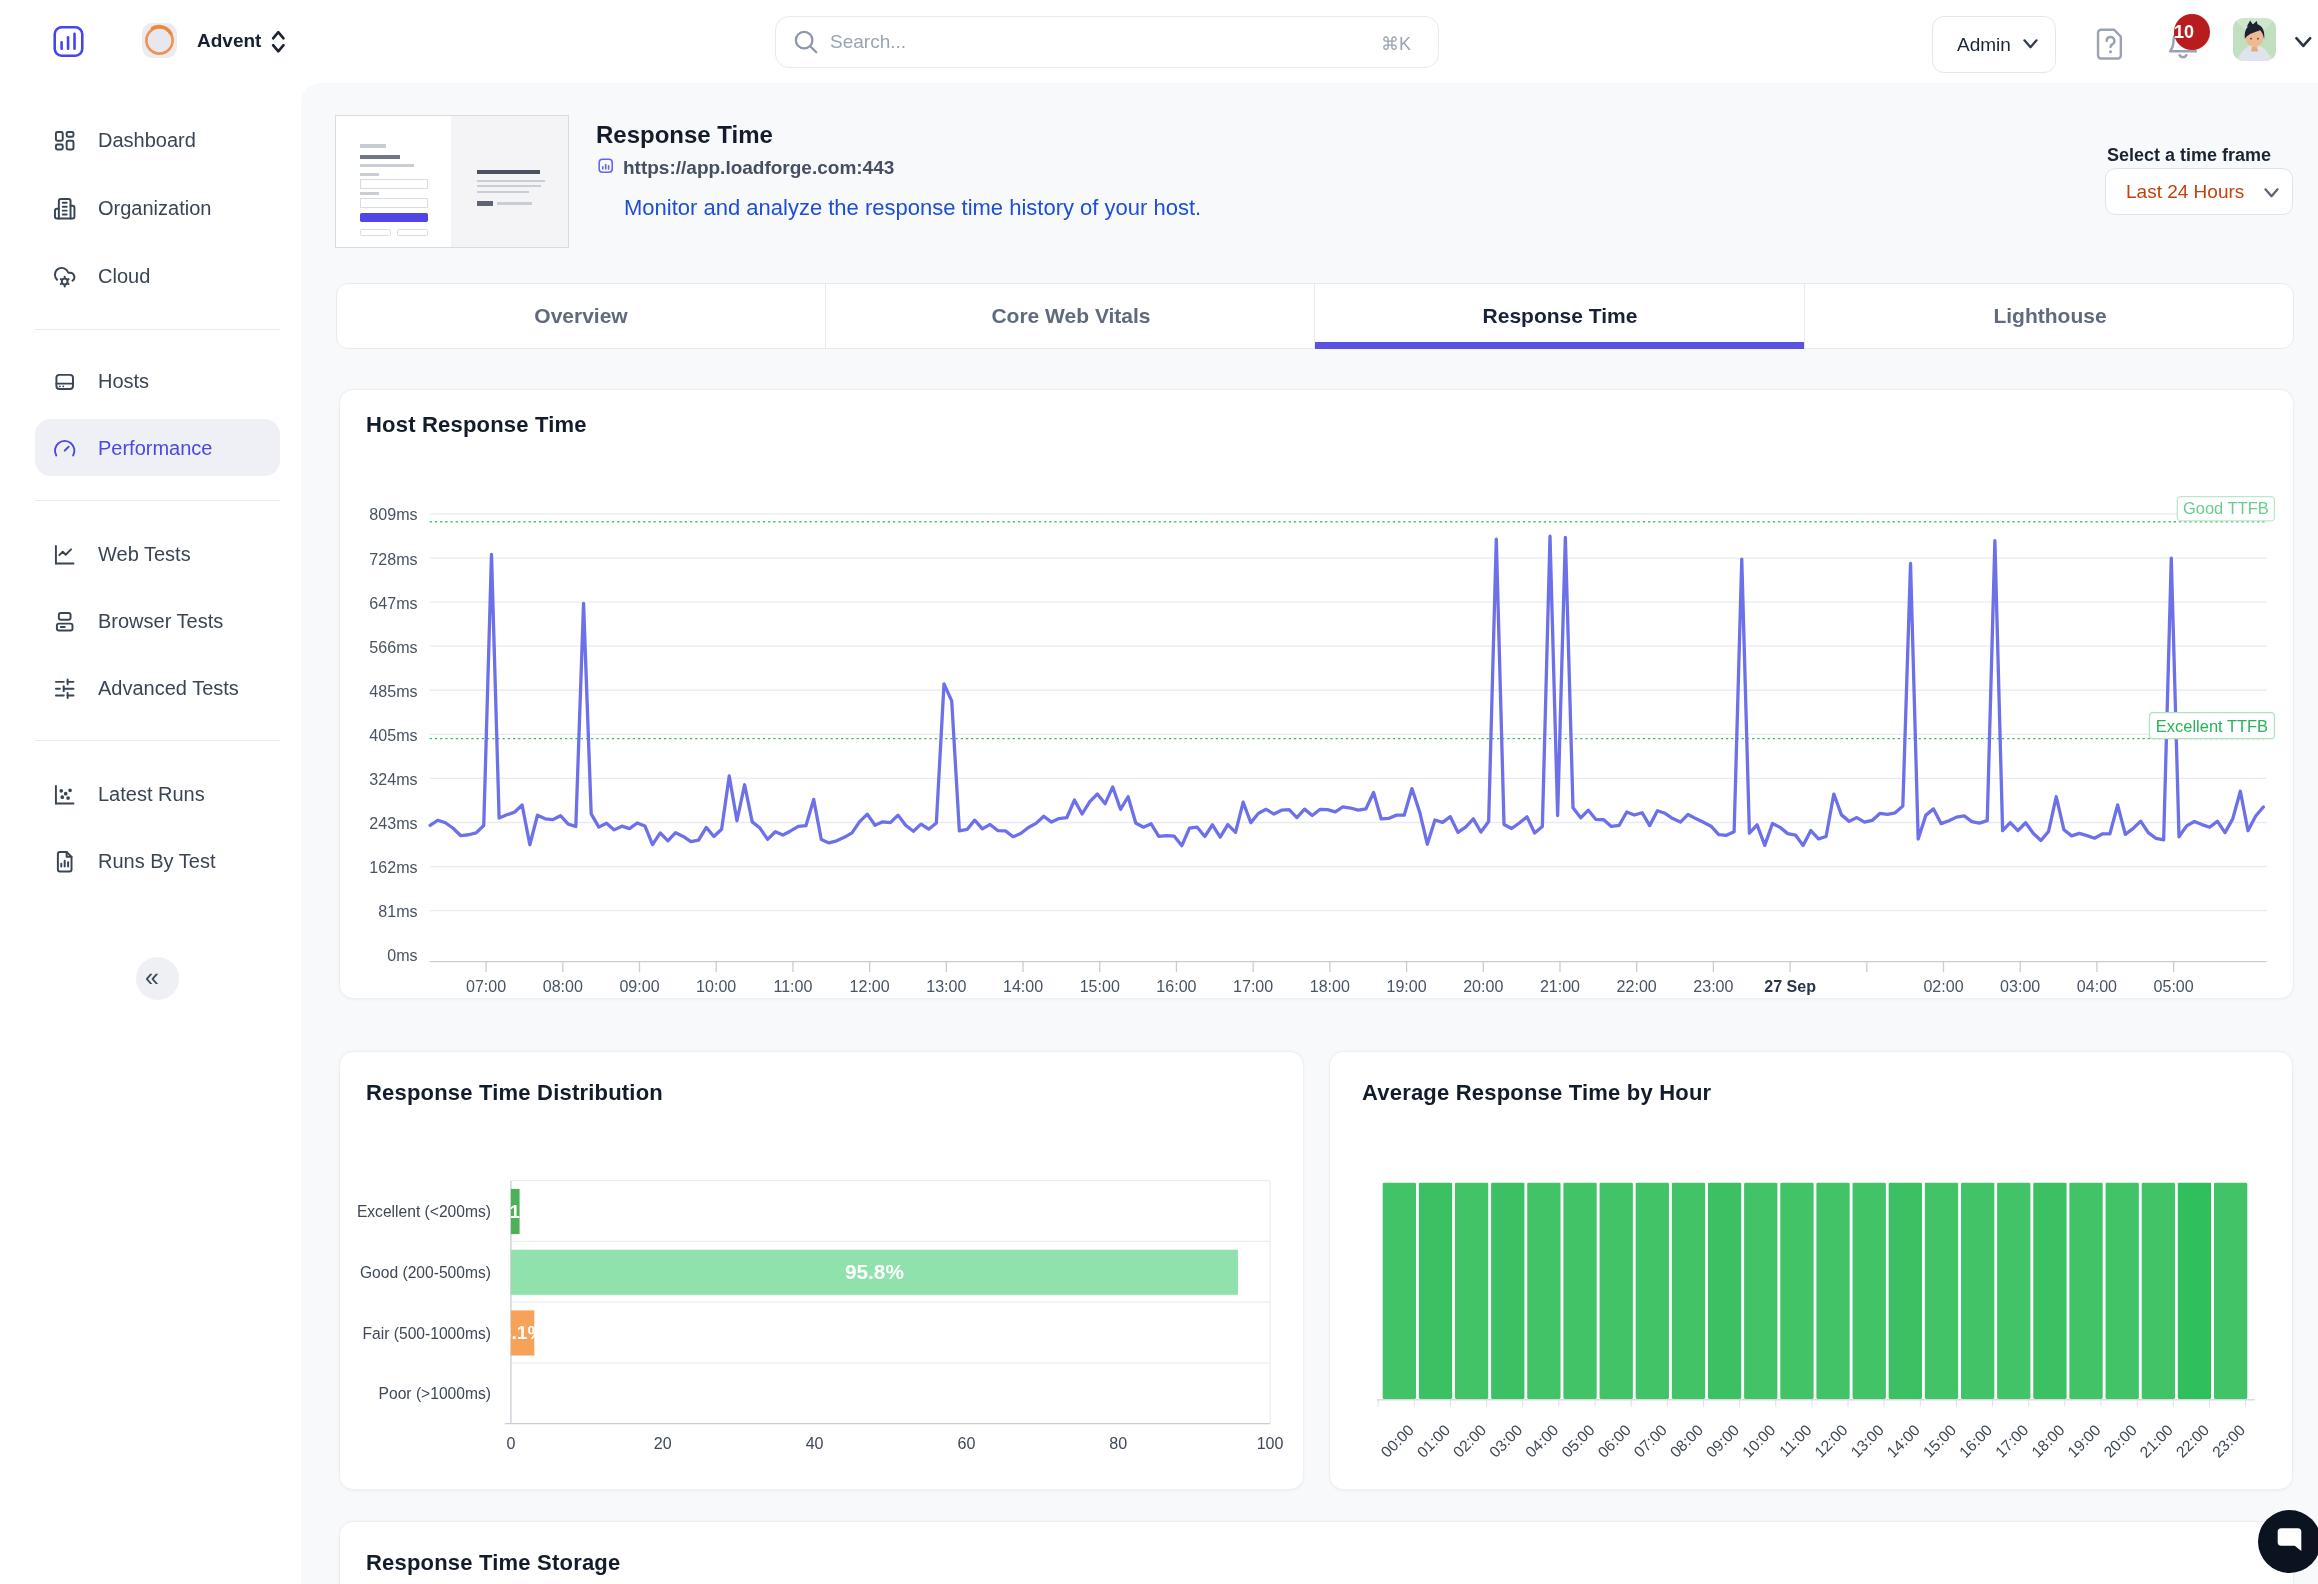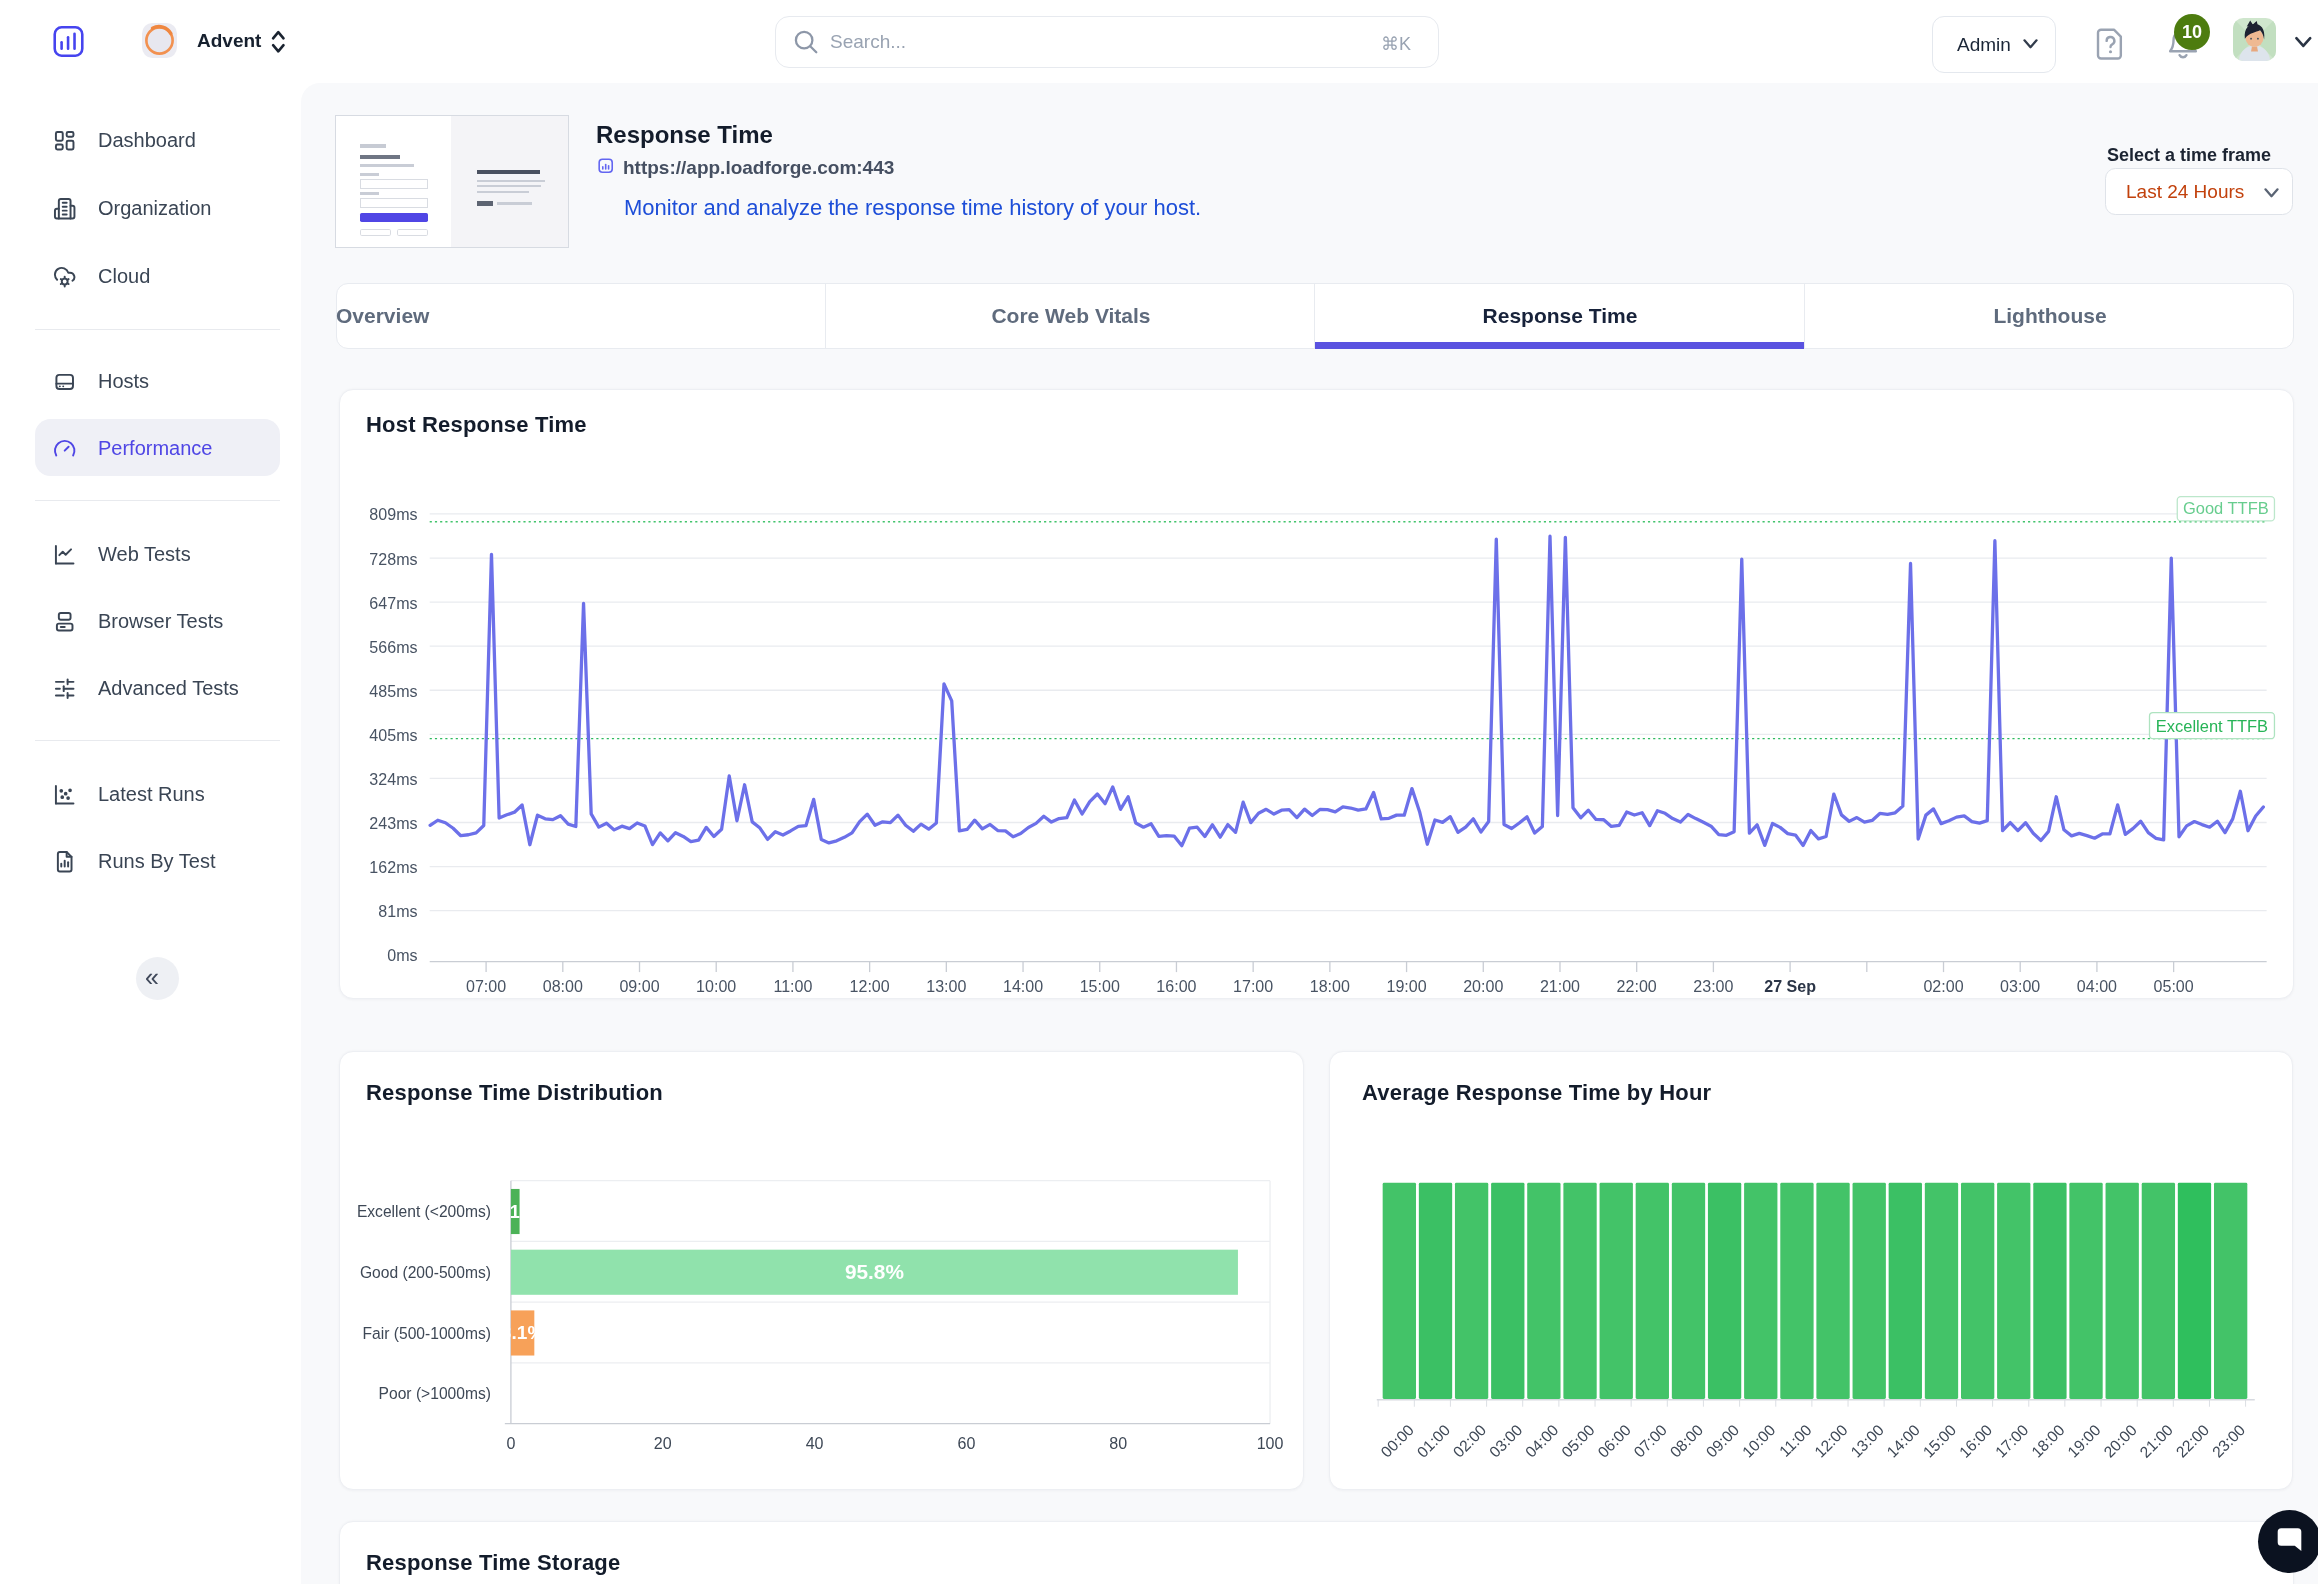--- a/index.html
+++ b/index.html
@@ -50,21 +50,21 @@
   <svg class="abs" style="left:2081px;top:26px" width="31" height="35" viewBox="0 0 36 40">
     <path d="M7 4 h15 l8 8 v22 a3.5 3.5 0 0 1 -3.5 3.5 h-19.5 a3.5 3.5 0 0 1 -3.5 -3.5 v-26.5 a3.5 3.5 0 0 1 3.5 -3.5 z" fill="none" stroke="#9aa3b2" stroke-width="2.8" stroke-linejoin="round"></path>
     <path d="M13.5 17 a4.5 4.5 0 1 1 6.5 4 c-1.4.7 -2 1.5 -2 3" fill="none" stroke="#9aa3b2" stroke-width="2.8" stroke-linecap="round"></path>
     <circle cx="18" cy="29.5" r="1.8" fill="#9aa3b2"></circle>
   </svg>
 
   <svg class="abs" style="left:2151px;top:26px" width="36" height="36" viewBox="0 0 42 42">
     <path d="M21 5 a11 11 0 0 1 11 11 c0 8 2.5 11.5 4 13.5 h-30 c1.5 -2 4 -5.5 4 -13.5 a11 11 0 0 1 11 -11 z" fill="none" stroke="#9aa3b2" stroke-width="2.8" stroke-linejoin="round"></path>
     <path d="M17 34 a4.5 4.5 0 0 0 8 0" fill="none" stroke="#9aa3b2" stroke-width="2.8" stroke-linecap="round"></path>
   </svg>
-  <div class="abs" style="left:2160px;top:14px;width:36px;height:36px;border-radius:18px;background:#4d7c0f;color:#fff;font-size:18px;font-weight:700;text-align:center;line-height:36px">10</div>
+  <div class="abs" style="left:2160px;top:14px;width:36px;height:36px;border-radius:18px;background:#b91c1c;color:#fff;font-size:18px;font-weight:700;line-height:36px">10</div>
 
   <svg class="abs" style="left:2219px;top:18px" width="43" height="43" viewBox="0 0 50 50">
     <defs>
         <clipPath id="avc">
           <rect x="0" y="0" width="50" height="50" rx="12"></rect>
         </clipPath>
       </defs>
     <g clip-path="url(#avc)">
       <rect width="50" height="50" fill="#cfe6cd"></rect>
       <path d="M0 0 L25 25 L0 50 Z" fill="#c2dfc0"></path>
@@ -217,21 +217,21 @@
   <div class="abs" style="left:2091px;top:168px;width:188px;height:47px;border:1.7px solid #dfe3e9;border-radius:10.4px;background:#fff"></div>
   <div class="abs" style="left:2112px;top:181px;font-size:19px;font-weight:400;color:#c2410c">Last 24 Hours</div>
   <svg class="abs" style="left:2247px;top:185px" width="21" height="15.6" viewBox="0 0 24 18">
     <path d="M5 5 L12 13 L19 5" fill="none" stroke="#5a6474" stroke-width="2.6" stroke-linecap="round" stroke-linejoin="round"></path>
   </svg>
 
   <div class="abs" style="left:322px;top:283px;width:1958px;height:66px;background:#fff;border:0.9px solid #e8ebf0;border-radius:12px"></div>
   <div class="abs" style="left:811px;top:284px;width:0.9px;height:64px;background:#e8ebf0"></div>
   <div class="abs" style="left:1300px;top:284px;width:0.9px;height:64px;background:#e8ebf0"></div>
   <div class="abs" style="left:1790px;top:284px;width:0.9px;height:64px;background:#e8ebf0"></div>
-  <div class="abs" style="left:322px;top:304px;width:490px;font-size:21px;font-weight:600;color:#5f6b7d">Overview</div>
+  <div class="abs" style="left:322px;top:304px;width:490px;text-align:center;font-size:21px;font-weight:600;color:#5f6b7d">Overview</div>
   <div class="abs" style="left:812px;top:304px;width:490px;text-align:center;font-size:21px;font-weight:600;color:#5f6b7d">Core Web Vitals</div>
   <div class="abs" style="left:1301px;top:304px;width:490px;text-align:center;font-size:21px;font-weight:700;color:#17223a">Response Time</div>
   <div class="abs" style="left:1791px;top:304px;width:490px;text-align:center;font-size:21px;font-weight:600;color:#5f6b7d">Lighthouse</div>
   <div class="abs" style="left:1301px;top:342px;width:489px;height:7px;background:#5a52e0"></div>
 
   <div class="card" style="left:325px;top:389px;width:1955px;height:610px"></div>
   <div class="ctitle" style="left:352px;top:412px">Host Response Time</div>
   <svg class="abs" style="left:325px;top:389px" width="1955" height="610" viewBox="374 448 2252 703">
     <line x1="478" y1="592.0" x2="2595" y2="592.0" stroke="#e9ebef" stroke-width="1.5"></line>
       <line x1="478" y1="642.8" x2="2595" y2="642.8" stroke="#e9ebef" stroke-width="1.5"></line>

